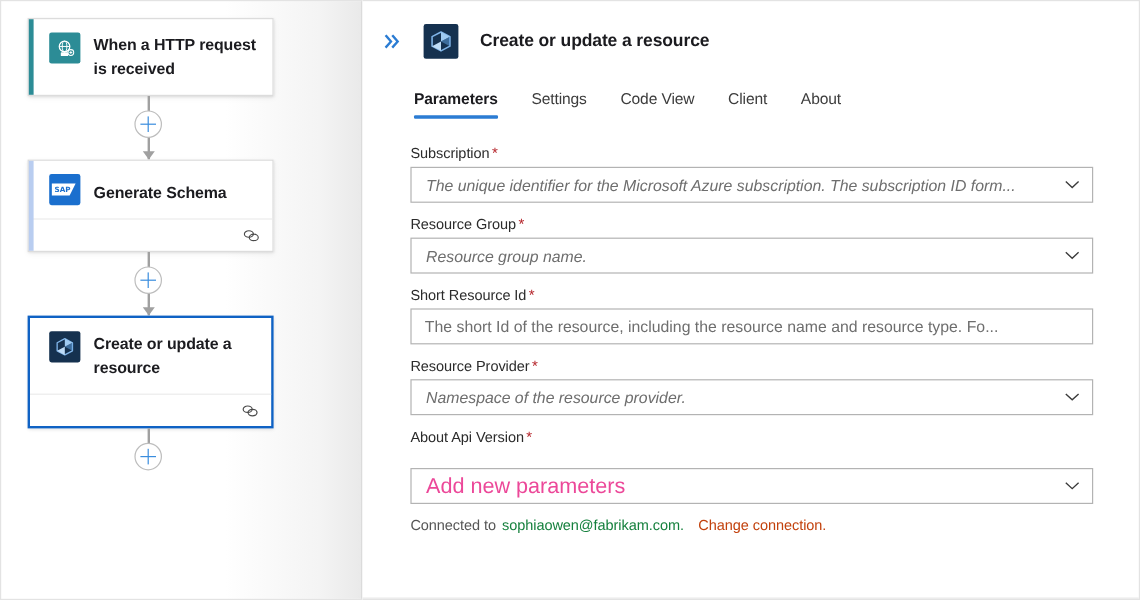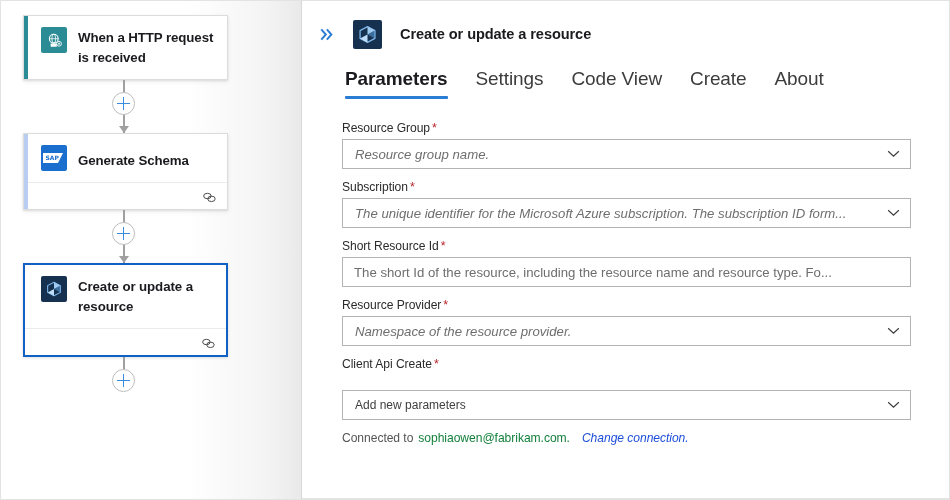--- a/index.html
+++ b/index.html
@@ -193,21 +193,21 @@
   .tabs {
     display: flex;
     align-items: flex-end;
     gap: 0px;
     padding-left: 38px;
     margin-top: 16px;
     height: 30px;
   }
   .tab {
     position: relative;
-    font-size: 19px;
+    font-size: 13px;
     color: #3c3c3c;
     padding: 0 14px 9px 14px;
     cursor: pointer;
     white-space: nowrap;
     letter-spacing: -0.1px;
   }
   .tab:first-child { padding-left: 5px; }
   .tab.active {
     color: #1b1b1f;
     font-weight: 700;
@@ -270,39 +270,38 @@
     width: 13px; height: 8px;
   }
   .control .chev svg { display: block; }
 
   .addparams {
     margin-top: 19px;
     margin-bottom: 11px;
   }
   .addparams .ph-text {
     font-style: normal;
-    color: #404040;
-    font-size: 12px;
+    color: #ec4899;
+    font-size: 18px;
   }
 
   .connected-line {
     font-size: 12.1px;
     color: #555555;
     letter-spacing: -0.05px;
     display: flex;
     align-items: baseline;
     gap: 5px;
     margin-top: 2px;
   }
   .connected-line .acct { color: #15803d; }
   .connected-line .link {
-    color: #1d4ed8;
+    color: #c2410c;
     margin-left: 7px;
     cursor: pointer;
-    font-style: italic;
   }
   .panel-bottom-rule {
     position: absolute;
     left: 0; right: 0;
     bottom: 0;
     height: 1px;
     background: #e3e3e3;
   }
 </style>
 </head>
@@ -422,56 +421,56 @@
           <path d="M12 12 L20.5 7.5 L20.5 16.5 Z" fill="#5d9ddb" opacity="0.55"></path>
         </svg>
       </span>
       <span class="panel-title">Create or update a resource</span>
     </div>
 
     <div class="tabs">
       <div class="tab active">Parameters</div>
       <div class="tab">Settings</div>
       <div class="tab">Code View</div>
-      <div class="tab">Create</div>
+      <div class="tab">Client</div>
       <div class="tab">About</div>
     </div>
 
     <div class="form">
+
+      <div class="field">
+        <div class="field-label">
+          <span>Subscription</span><span class="req">*</span>
+        </div>
+        <div class="control dropdown">
+          <span class="ph-text">The unique identifier for the  Microsoft Azure subscription. The subscription ID form...</span>
+          <span class="chev">
+            <svg width="13" height="8" viewBox="0 0 14 9">
+                <path d="M1 1.4 L7 7 L13 1.4" fill="none" stroke="#3b3b3b" stroke-width="1.3"></path>
+              </svg>
+          </span>
+        </div>
+      </div>
 
       <div class="field">
         <div class="field-label">
           <span>Resource Group</span><span class="req">*</span>
         </div>
         <div class="control dropdown">
           <span class="ph-text">Resource group name.</span>
           <span class="chev">
             <svg width="13" height="8" viewBox="0 0 14 9">
                 <path d="M1 1.4 L7 7 L13 1.4" fill="none" stroke="#3b3b3b" stroke-width="1.3"></path>
               </svg>
           </span>
         </div>
       </div>
 
       <div class="field">
         <div class="field-label">
-          <span>Subscription</span><span class="req">*</span>
-        </div>
-        <div class="control dropdown">
-          <span class="ph-text">The unique identifier for the  Microsoft Azure subscription. The subscription ID form...</span>
-          <span class="chev">
-            <svg width="13" height="8" viewBox="0 0 14 9">
-                <path d="M1 1.4 L7 7 L13 1.4" fill="none" stroke="#3b3b3b" stroke-width="1.3"></path>
-              </svg>
-          </span>
-        </div>
-      </div>
-
-      <div class="field">
-        <div class="field-label">
           <span>Short Resource Id</span><span class="req">*</span>
         </div>
         <div class="control">
           <span class="ph-text" style="padding-right:10px;">The short Id of the resource, including the resource name and resource type. Fo...</span>
         </div>
       </div>
 
       <div class="field">
         <div class="field-label">
           <span>Resource Provider</span><span class="req">*</span>
@@ -481,21 +480,21 @@
           <span class="chev">
             <svg width="13" height="8" viewBox="0 0 14 9">
                 <path d="M1 1.4 L7 7 L13 1.4" fill="none" stroke="#3b3b3b" stroke-width="1.3"></path>
               </svg>
           </span>
         </div>
       </div>
 
       <div class="field">
         <div class="field-label">
-          <span>Client Api Create</span><span class="req">*</span>
+          <span>About Api Version</span><span class="req">*</span>
         </div>
       </div>
 
       <div class="control dropdown addparams">
         <span class="ph-text" style="font-style:normal;">Add new parameters</span>
         <span class="chev">
           <svg width="13" height="8" viewBox="0 0 14 9">
               <path d="M1 1.4 L7 7 L13 1.4" fill="none" stroke="#3b3b3b" stroke-width="1.3"></path>
             </svg>
         </span>

